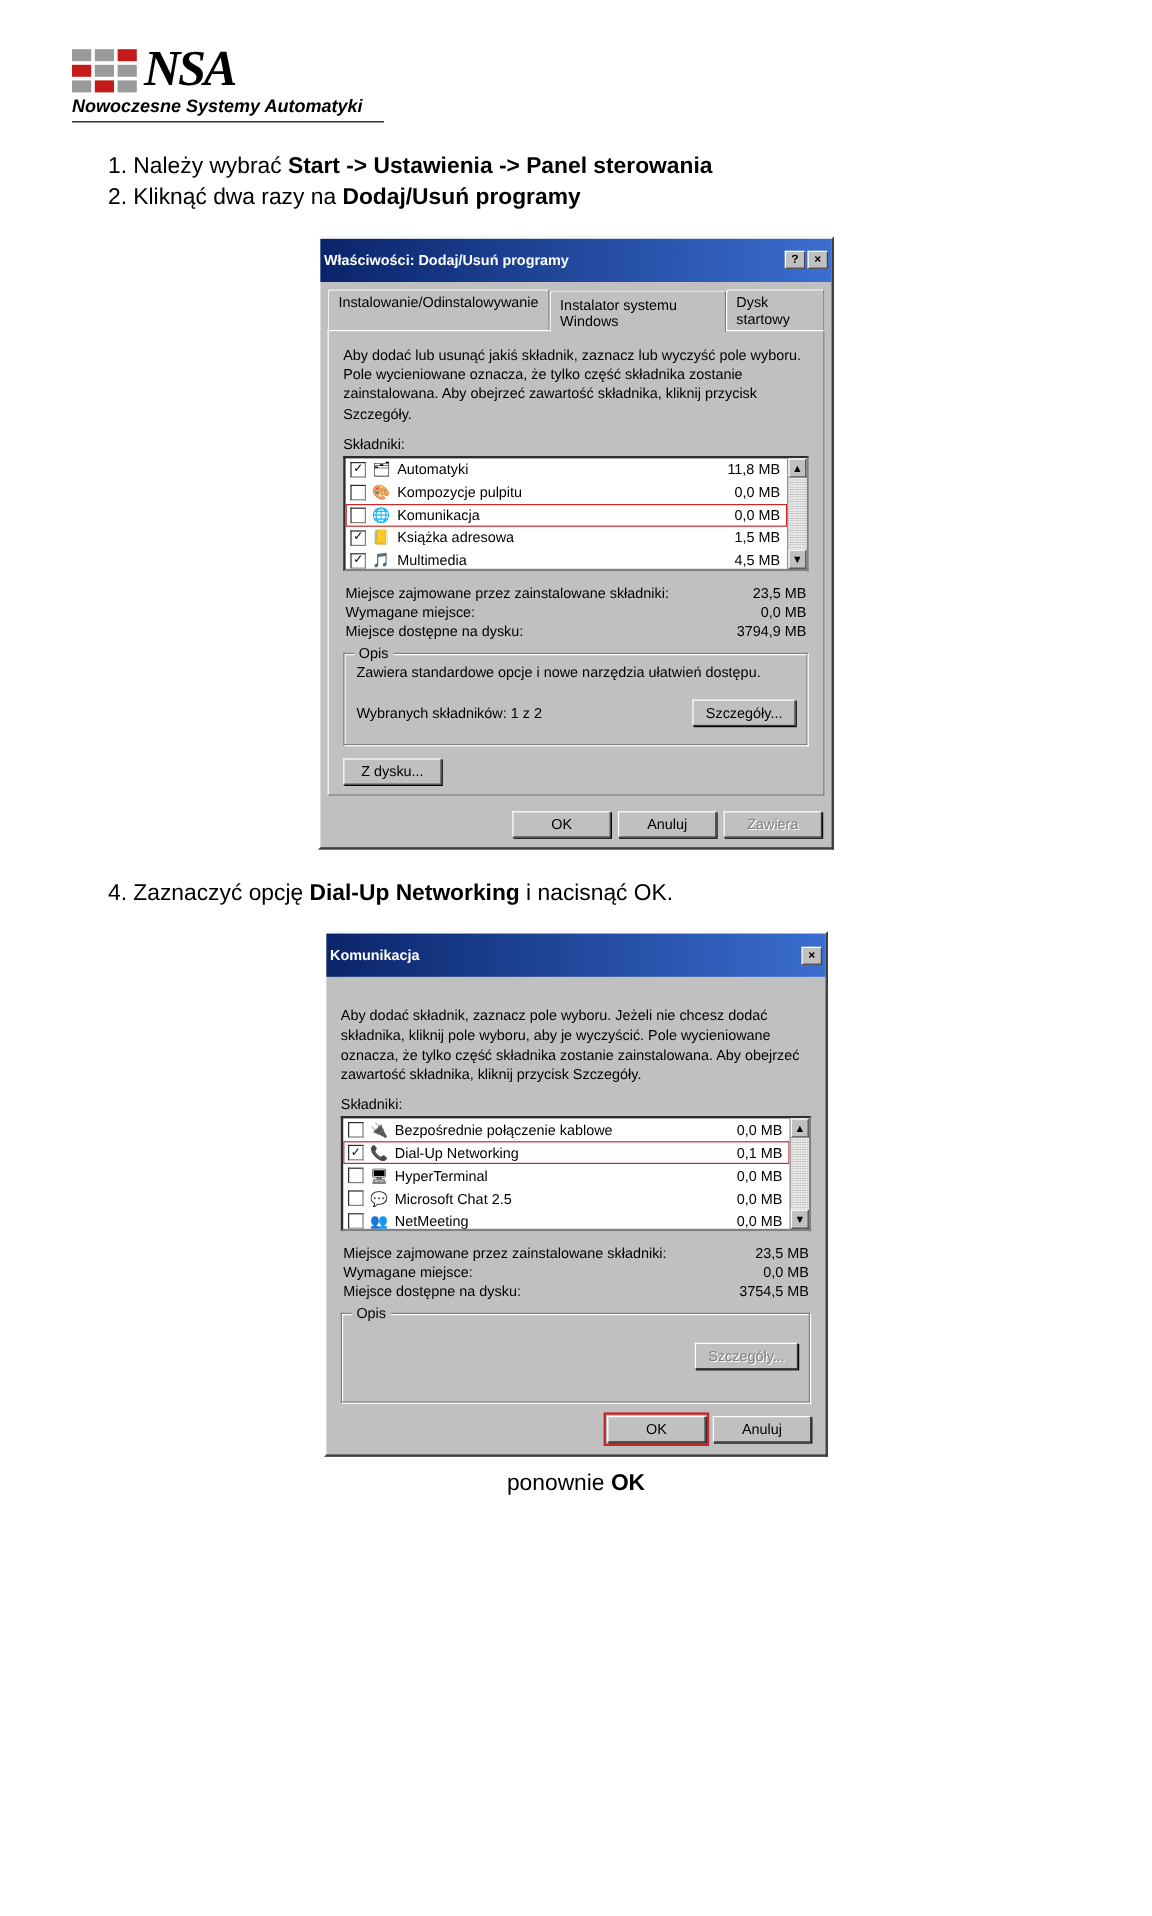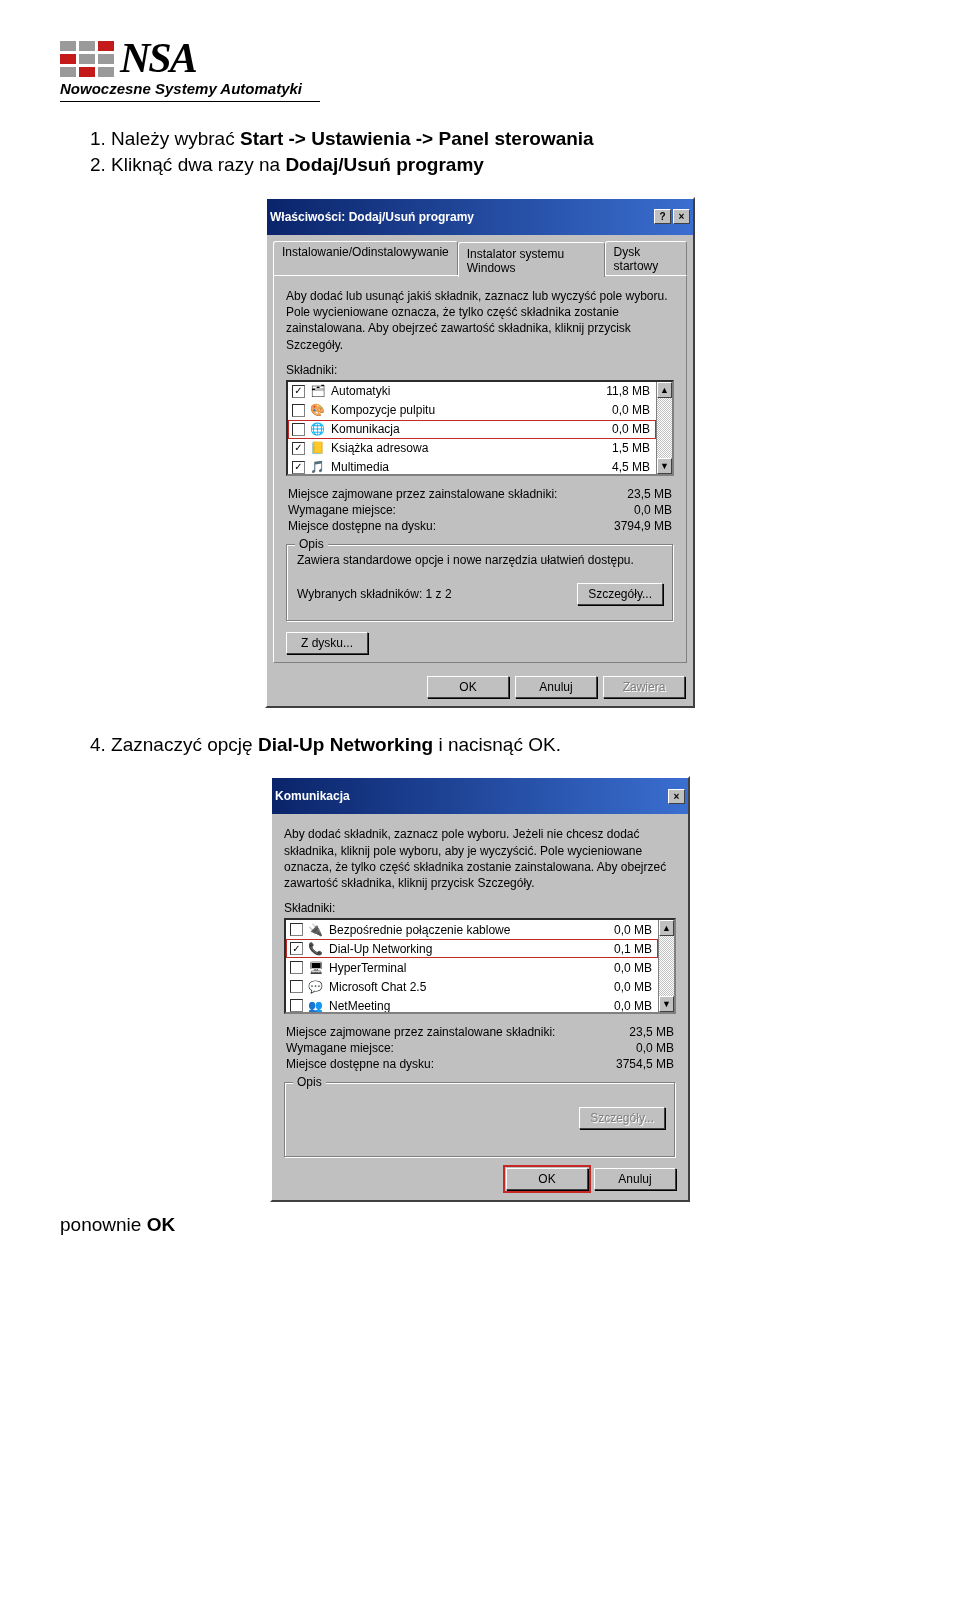--- a/index.html
+++ b/index.html
@@ -204,21 +204,21 @@
   }
   .win-btn.disabled { color: #808080; text-shadow: 1px 1px 0 #fff; cursor: default; }
   .win-btn.hl { outline: 2px solid #c62828; outline-offset: 1px; }
   .right-btn-row { display: flex; justify-content: flex-start; margin-top: 10px; }
   .bottom-btns {
     display: flex; justify-content: flex-end; gap: 6px;
     padding: 6px 8px 8px 8px;
   }
   
   .section-gap { height: 24px; }
-  .footer { margin-top: 12px; font-size: 19px; }
+  .footer { text-align: center; margin-top: 12px; font-size: 19px; }
 </style>
 </head>
 <body>
 
 <div class="logo-wrap">
   <div class="logo-row">
     <div class="logo-squares">
       <span class="sq g"></span>
         <span class="sq g"></span>
         <span class="sq r"></span>
@@ -340,21 +340,21 @@
   </div>
 </div>
 
 <div class="win-dialog" style="width:420px">
   <div class="titlebar">
     <span>Komunikacja</span>
     <div class="title-controls">
       <div class="tc-btn">×</div>
     </div>
   </div>
-  <div style="padding:12px 12px 8px 12px">
+  <div style="padding:24px 12px 8px 12px">
     <div class="panel-desc">Aby dodać składnik, zaznacz pole wyboru. Jeżeli nie chcesz dodać składnika, kliknij pole wyboru, aby je wyczyścić. Pole wycieniowane oznacza, że tylko część składnika zostanie zainstalowana. Aby obejrzeć zawartość składnika, kliknij przycisk Szczegóły.</div>
     <div class="label-row"><span>Składniki:</span></div>
     <div class="listbox">
       <div class="items" id="d2-items">
           <div class="list-row">
             <span class="chk"></span>
             <span class="icn">🔌</span>
             <span class="row-label">Bezpośrednie połączenie kablowe</span>
             <span class="row-size">0,0 MB</span>
           </div>

